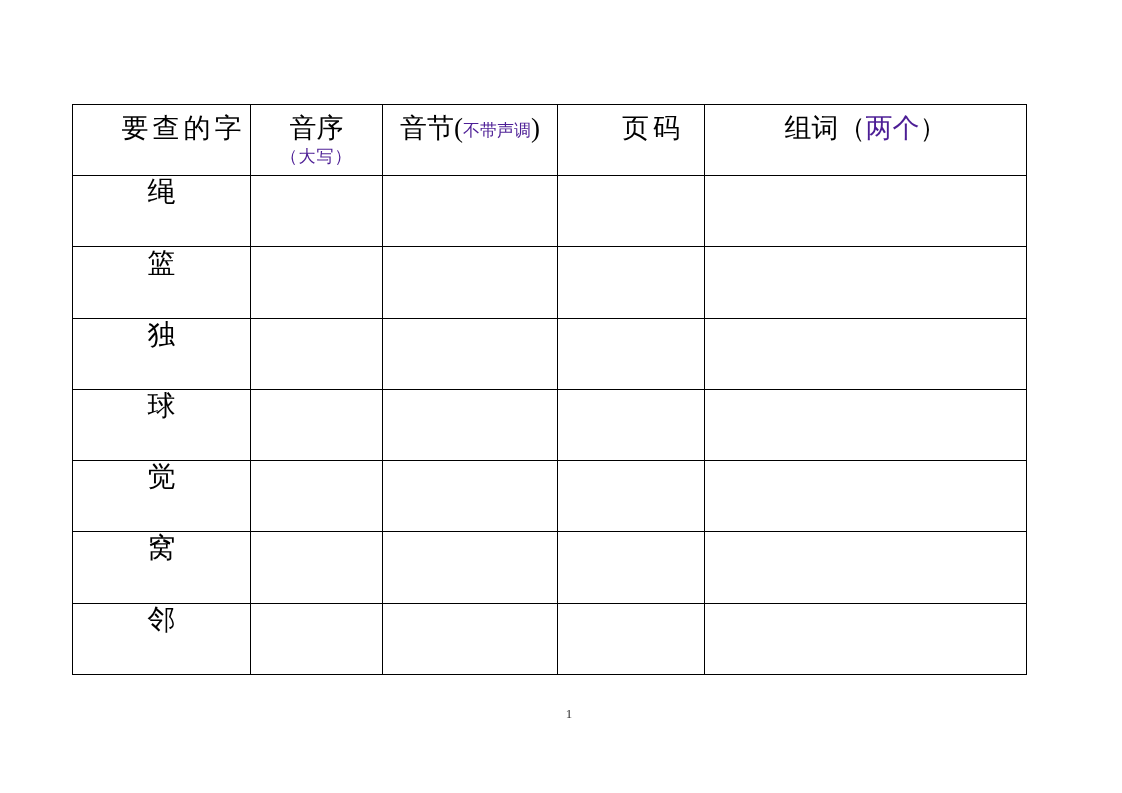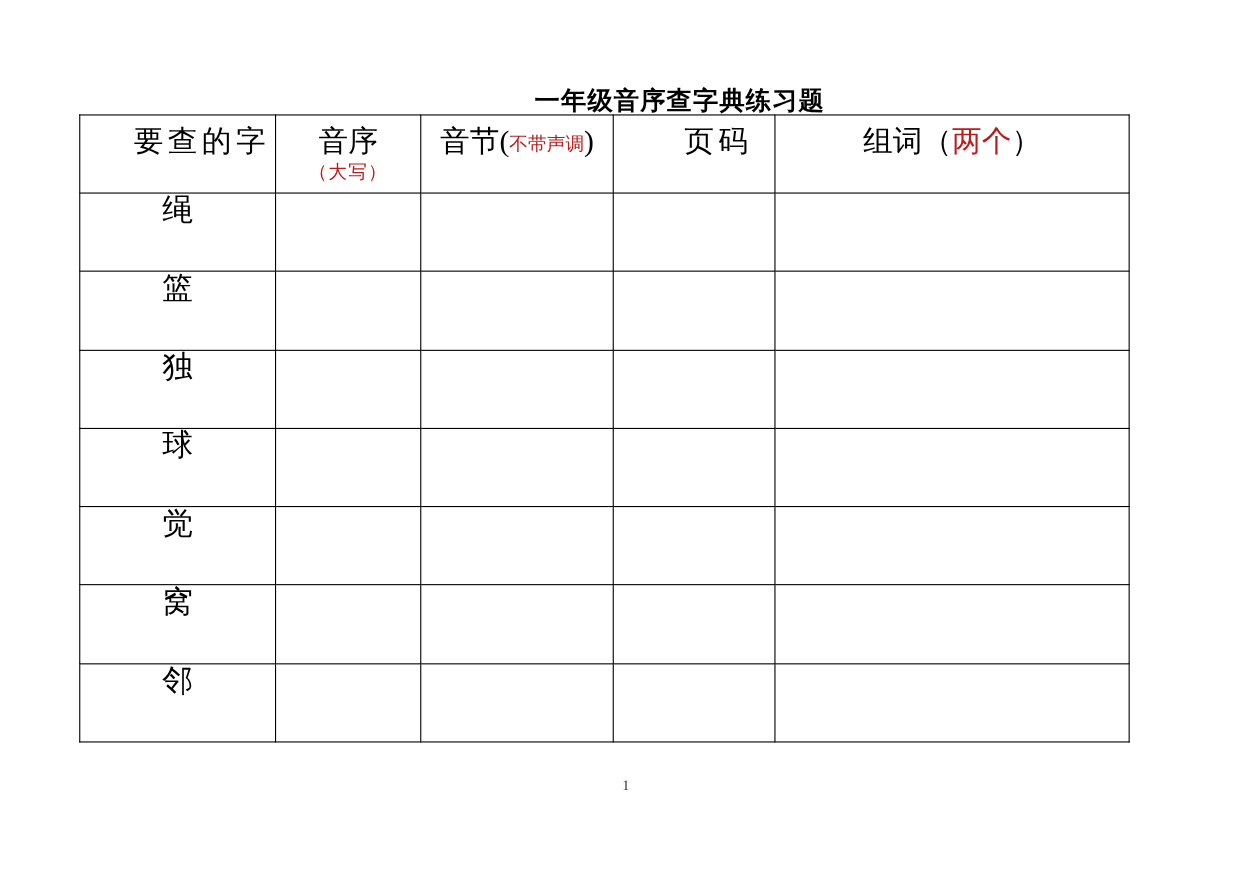--- a/index.html
+++ b/index.html
@@ -53,21 +53,21 @@
     padding-top: 7px;
   }
   .spaced { letter-spacing: 4px; margin-left: 44px; }
   .hdr-sub {
     display: block;
     font-size: 17px;
     line-height: 1.2;
     letter-spacing: 1px;
     margin-top: 1px;
   }
-  .red { color: #b91c1c; }
+  .red { color: #4c1d95; }
   .note-inline {
     font-size: 17px;
     vertical-align: 1px;
   }
   .char-cell {
     font-size: 28px;
     text-align: center;
     vertical-align: top;
     padding-top: 6px;
     padding-right: 26px;
@@ -83,21 +83,20 @@
     text-indent: 16px;
     font-size: 13px;
     color: #333333;
   }
 </style>
 </head>
 <body>
 
 <div class="page">
 
-  <div class="doc-title">一年级音序查字典练习题</div>
 
   <table class="worksheet">
     <colgroup>
       <col style="width:178px">
       <col style="width:132px">
       <col style="width:175px">
       <col style="width:147px">
       <col style="width:322px">
     </colgroup>
     <thead>

